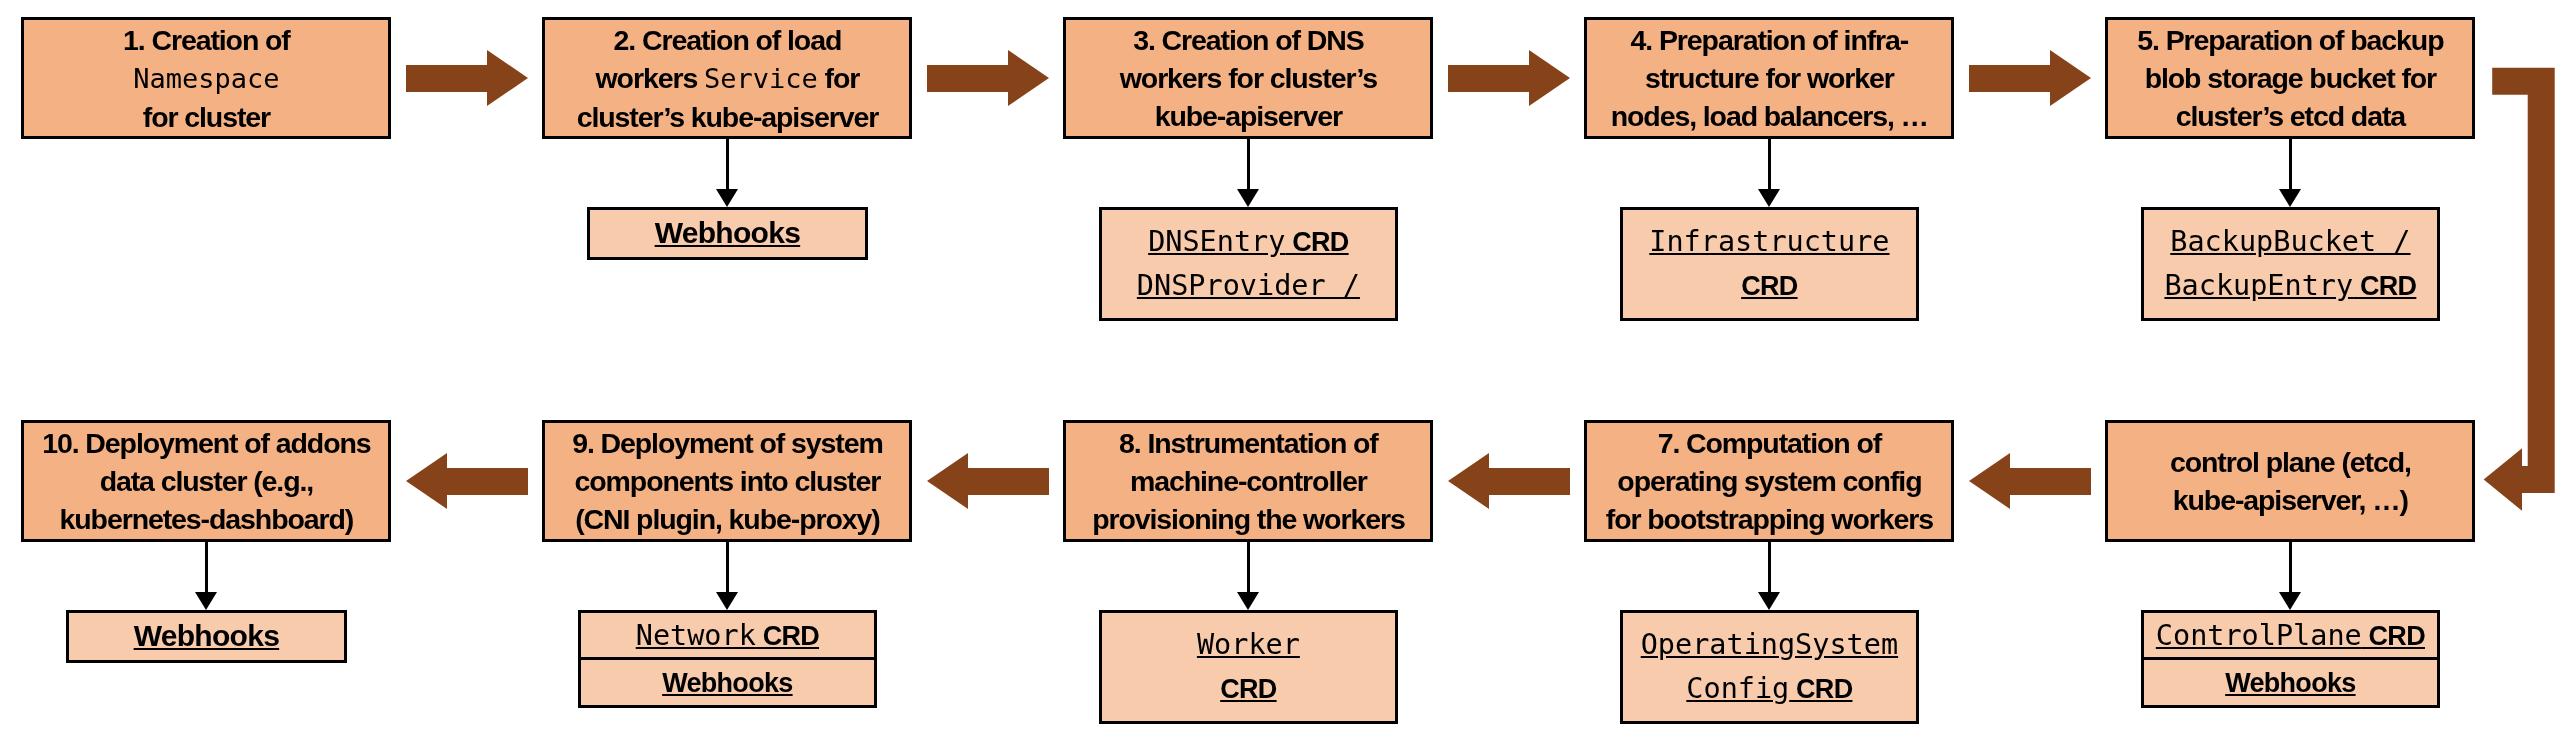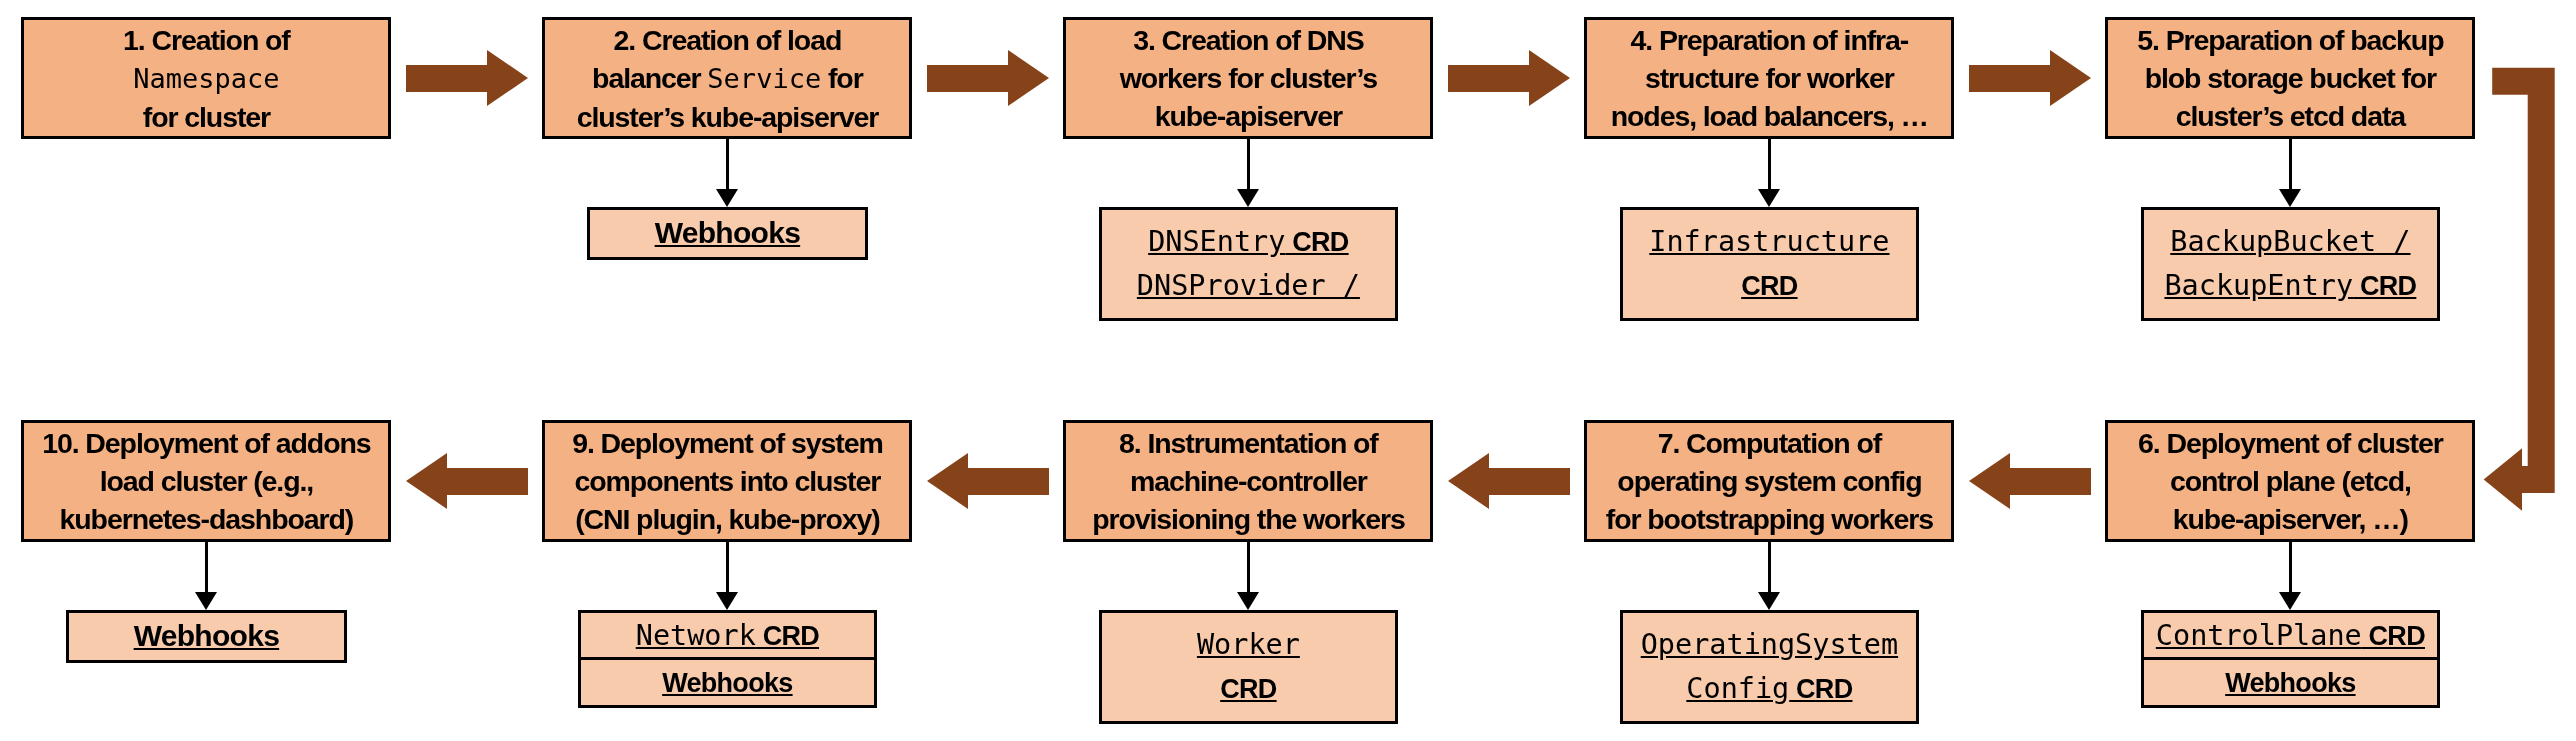--- a/index.html
+++ b/index.html
@@ -63,21 +63,21 @@
           <div class="tline"><span class="seg-b">for cluster</span></div>
         </div>
       </div>
       <div class="harrow">
         <div class="hbar"></div>
         <div class="hhead-right"></div>
       </div>
       <div class="col">
         <div class="step-box">
           <div class="tline"><span class="seg-b">2. Creation of load</span></div>
-          <div class="tline"><span class="seg-b">balancer </span><span class="seg-m">Service</span><span class="seg-b"> for</span></div>
+          <div class="tline"><span class="seg-b">workers </span><span class="seg-m">Service</span><span class="seg-b"> for</span></div>
           <div class="tline"><span class="seg-b">cluster’s kube-apiserver</span></div>
         </div>
         <div class="vconn">
           <div class="vline"></div>
           <div class="vhead"></div>
         </div>
         <div class="sub-box single">
           <div class="sline"><span class="seg-b">Webhooks</span></div>
         </div>
       </div>
@@ -136,21 +136,21 @@
         <div class="sub-box tall">
           <div class="sline"><span class="seg-m">BackupBucket /</span></div>
           <div class="sline"><span class="seg-m">BackupEntry</span><span class="seg-b"> CRD</span></div>
         </div>
       </div>
     </div>
   <div class="flow-row" id="row2">
       <div class="col">
         <div class="step-box">
           <div class="tline"><span class="seg-b">10. Deployment of addons</span></div>
-          <div class="tline"><span class="seg-b">load cluster (e.g.,</span></div>
+          <div class="tline"><span class="seg-b">data cluster (e.g.,</span></div>
           <div class="tline"><span class="seg-b">kubernetes-dashboard)</span></div>
         </div>
         <div class="vconn">
           <div class="vline"></div>
           <div class="vhead"></div>
         </div>
         <div class="sub-box single">
           <div class="sline"><span class="seg-b">Webhooks</span></div>
         </div>
       </div>
@@ -212,21 +212,20 @@
           <div class="sline"><span class="seg-m">OperatingSystem</span></div>
           <div class="sline"><span class="seg-m">Config</span><span class="seg-b"> CRD</span></div>
         </div>
       </div>
       <div class="harrow">
         <div class="hhead-left"></div>
         <div class="hbar"></div>
       </div>
       <div class="col">
         <div class="step-box">
-          <div class="tline"><span class="seg-b">6. Deployment of cluster</span></div>
           <div class="tline"><span class="seg-b">control plane (etcd,</span></div>
           <div class="tline"><span class="seg-b">kube-apiserver, …)</span></div>
         </div>
         <div class="vconn">
           <div class="vline"></div>
           <div class="vhead"></div>
         </div>
         <div class="sub-box stacked">
           <div class="sline"><span class="seg-m">ControlPlane</span><span class="seg-b"> CRD</span></div>
         </div>

